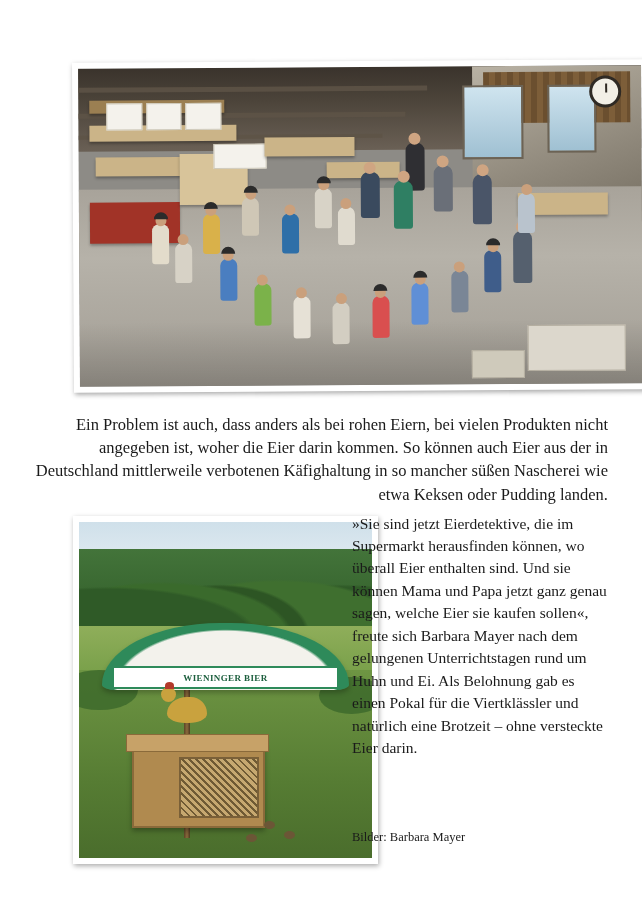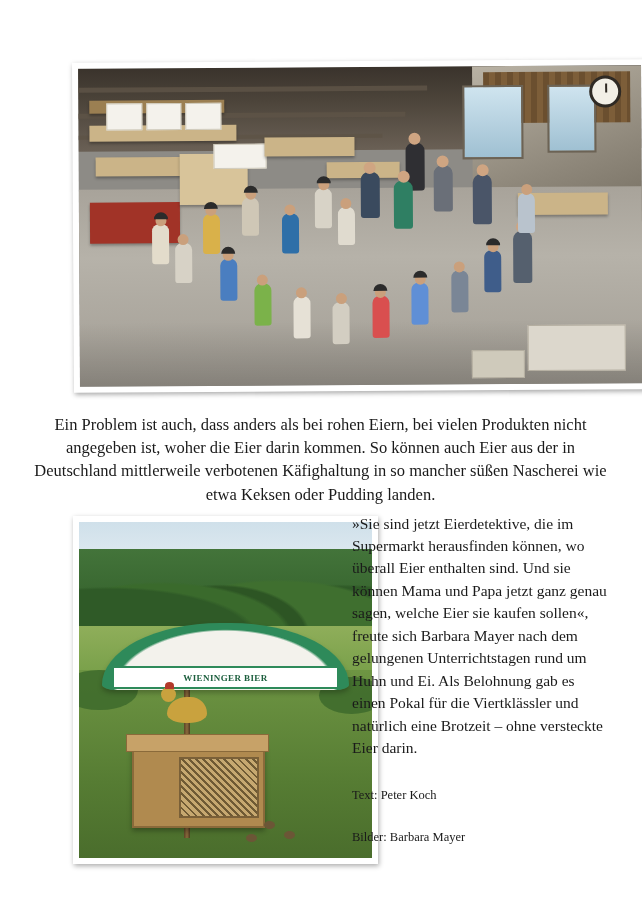--- a/index.html
+++ b/index.html
@@ -153,21 +153,21 @@
   }
 
   
   .para-main {
     position: absolute;
     left: 33px;
     top: 396px;
     width: 575px;
     font-size: 16.5px;
     line-height: 1.42;
-    text-align: center;
+    text-align: right;
   }
 
   
   .photo-bottom {
     position: absolute;
     left: 33px;
     top: 500px;
     width: 305px;
     height: 348px;
     background: #ffffff;
@@ -413,17 +413,16 @@
       <div class="coop-mesh"></div>
       <div class="hen"></div>
       <div class="chick" style="left:63%; top:89%;"></div>
       <div class="chick" style="left:70%; top:92%;"></div>
       <div class="chick" style="left:57%; top:93%;"></div>
     </div>
   </figure>
 
   <p class="quote">»Sie sind jetzt Eierdetektive, die im Supermarkt herausfinden können, wo überall Eier enthalten sind. Und sie können Mama und Papa jetzt ganz genau sagen, welche Eier sie kaufen sollen«, freute sich Barbara Mayer nach dem gelungenen Unterrichtstagen rund um Huhn und Ei. Als Belohnung gab es einen Pokal für die Viertklässler und natürlich eine Brotzeit – ohne versteckte Eier darin.</p>
 
-  <p class="credits credit-text">Text: Peter Koch</p>
 
   <p class="credits credit-pics">Bilder: Barbara Mayer</p>
 
 </div>
 
 </body></html>

